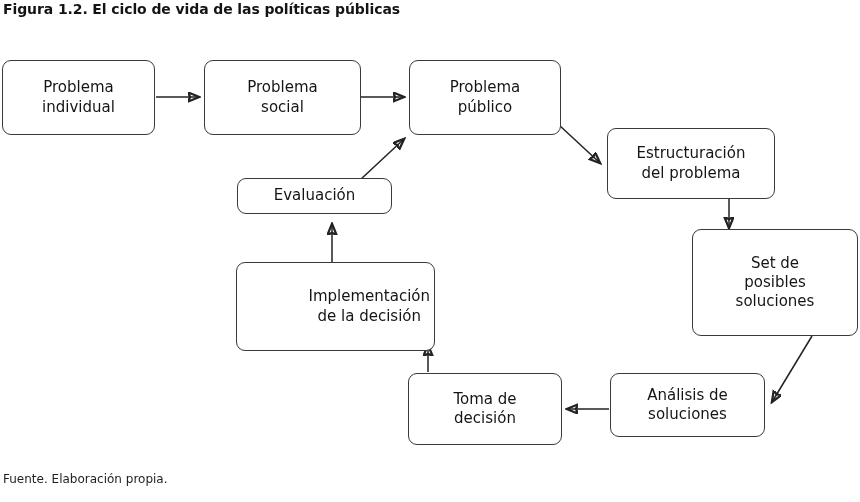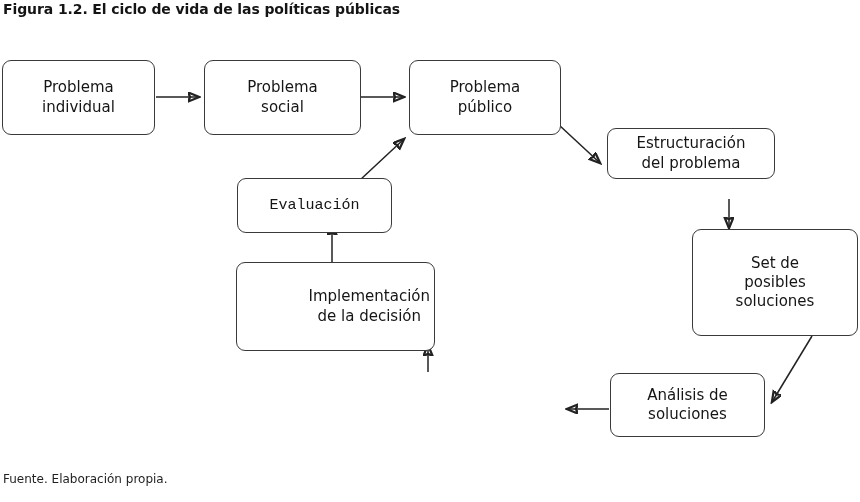--- a/index.html
+++ b/index.html
@@ -119,41 +119,45 @@
   <div class="node" style="left:204px; top:60px; width:157px; height:75px;">
     <span class="lbl">Problema
 social</span>
   </div>
 
   <div class="node" style="left:409px; top:60px; width:152px; height:75px;">
     <span class="lbl">Problema
 público</span>
   </div>
 
-  <div class="node" style="left:607px; top:128px; width:168px; height:51px;">
+  <div class="node" style="left:607px; top:128px; width:168px; height:71px;">
     <span class="lbl">Estructuración
 del problema</span>
   </div>
 
   <div class="node" style="left:692px; top:229px; width:166px; height:107px;">
     <span class="lbl">Set de
 posibles
 soluciones</span>
   </div>
 
   <div class="node" style="left:610px; top:373px; width:155px; height:64px;align-items:center;">
     <span class="lbl">Análisis de
 soluciones</span>
   </div>
 
+  <div class="node" style="left:408px; top:373px; width:154px; height:72px;">
+    <span class="lbl">Toma de
+decisión</span>
+  </div>
 
   <div class="node" style="left:236px; top:262px; width:199px; height:89px;justify-content:flex-end;">
     <span class="lbl">Implementación
 de la decisión</span>
   </div>
 
-  <div class="node" style="left:237px; top:178px; width:155px; height:55px;font-family:Liberation Mono, monospace;">
+  <div class="node" style="left:237px; top:178px; width:155px; height:36px;">
     <span class="lbl">Evaluación</span>
   </div>
 
   <div class="fig-source">Fuente. Elaboración propia.</div>
 
 </div>
 
 </body></html>

